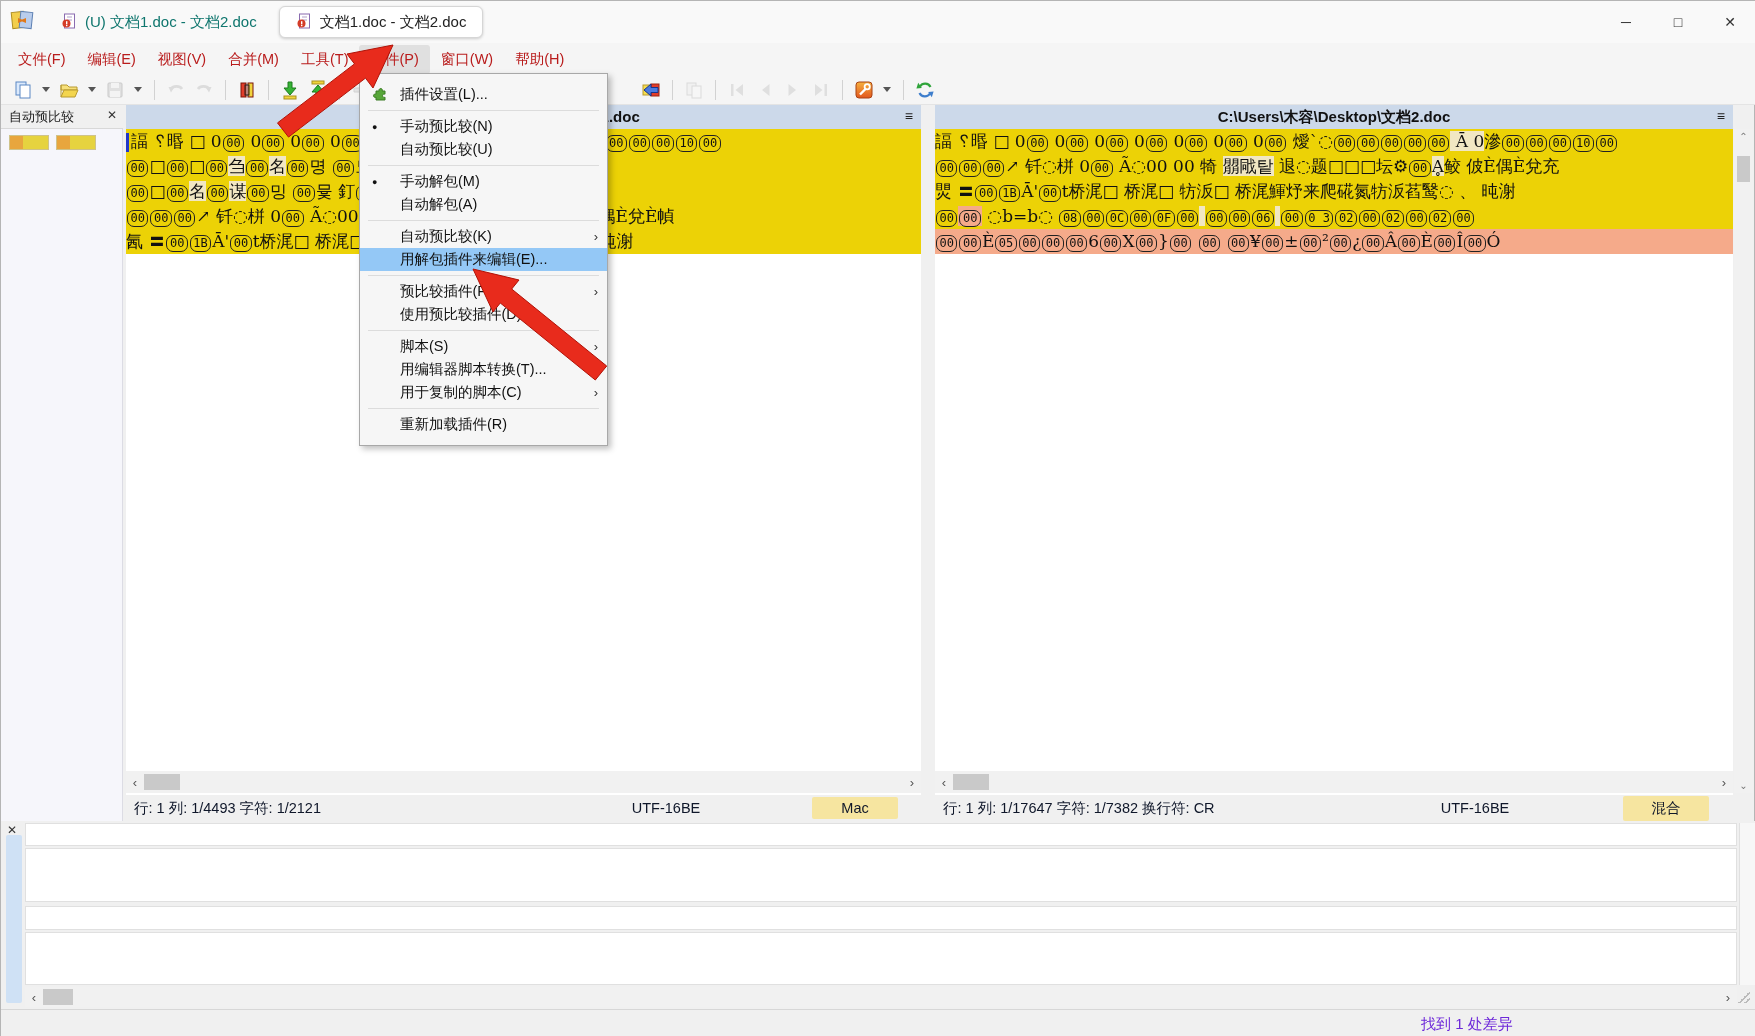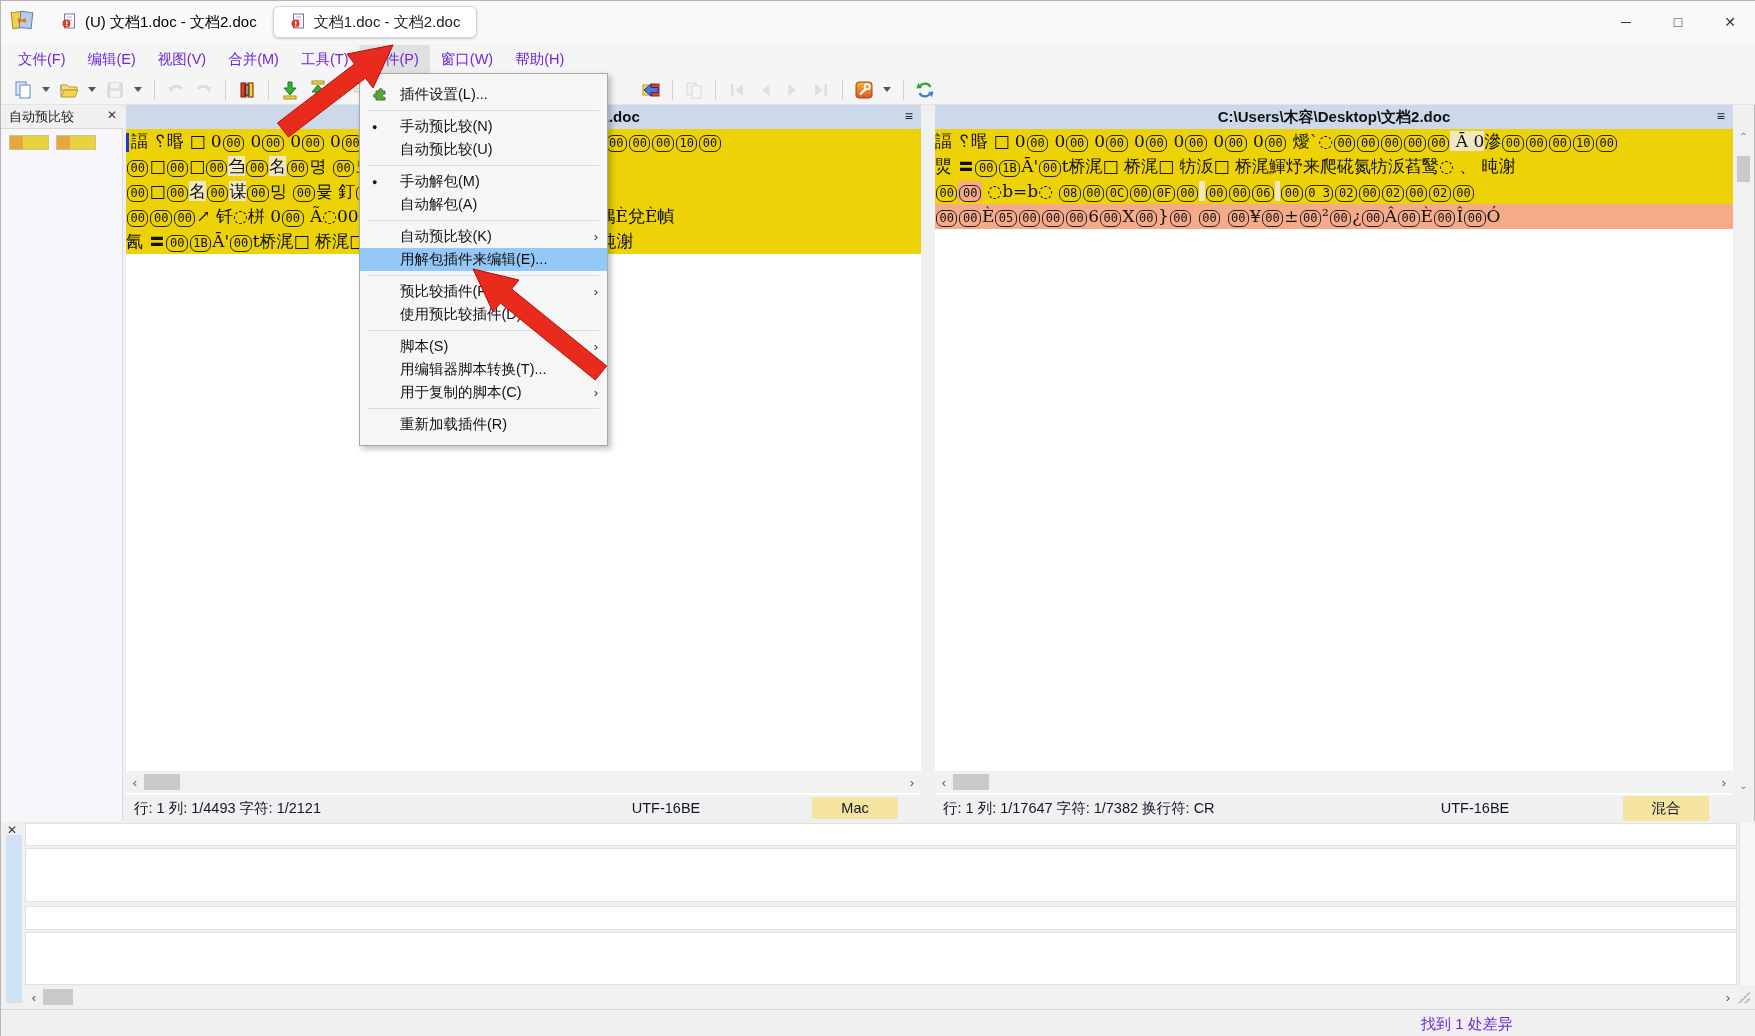--- a/index.html
+++ b/index.html
@@ -8,26 +8,26 @@
     --ui:#f0f0f0; --trk:#f1f1f1; --thumb:#c9c9c9; --dim:#c4c4c4;
   }
   *{box-sizing:border-box;margin:0;padding:0}
   html,body{width:1755px;height:1036px;overflow:hidden;font-family:"Liberation Sans",sans-serif}
   .win{position:absolute;inset:0;background:var(--ui);border:1px solid #b5b5b5}
   
   .titlebar{position:absolute;left:0;top:0;width:1755px;height:42px;background:#f9f9f9;display:flex;align-items:center}
   .appicon{margin:0 10px 0 8px}
   .tab{display:flex;align-items:center;gap:8px;height:32px;padding:0 16px;font-size:15px;color:#222;border-radius:6px}
   .tab.active{background:#fff;border:1px solid #d6d6d6;box-shadow:0 1px 3px rgba(0,0,0,.18)}
-  .tab.inactive{color:#000000}
+  .tab.inactive{color:#0f766e}
   .wincontrols{position:absolute;right:0;top:0;height:42px;display:flex}
   .wbtn{width:52px;height:42px;display:flex;align-items:center;justify-content:center;font-size:14px;color:#333}
   
   .menubar{position:absolute;left:0;top:42px;width:1755px;height:32px;display:flex;align-items:center;background:#f5f5f5;padding-left:6px}
-  .mitem{padding:5px 11px;font-size:14.5px;color:#6d28d9;border-radius:3px}
+  .mitem{padding:5px 11px;font-size:14.5px;color:#b91c1c;border-radius:3px}
   .mitem.active{background:#e0e0e0}
   
   .toolbar{position:absolute;left:0;top:74px;width:1755px;height:30px;background:#f5f5f5;display:flex;align-items:center;gap:4px;padding-left:10px;border-bottom:1px solid #e4e4e4}
   .ticon{width:24px;height:24px;display:flex;align-items:center;justify-content:center}
   .ticon.dis{filter:grayscale(1) opacity(.45)}
   .caret{width:0;height:0;border-left:4px solid transparent;border-right:4px solid transparent;border-top:5px solid #555;margin:0 3px}
   .tsep{width:1px;height:20px;background:#d2d2d2;margin:0 5px}
   .tspacer{width:258px}
   
   .sidebar{position:absolute;left:0;top:104px;width:122px;height:716px;background:#f6f6fb;border-right:1px solid #dcdce4}
@@ -94,21 +94,21 @@
       <span><svg width="16" height="16" viewBox="0 0 16 16">
             <rect x="3.5" y="1" width="10" height="14" fill="#fff" stroke="#8a6bb0"></rect>
             <line x1="6" y1="4" x2="11" y2="4" stroke="#b0a0c8"></line>
             <line x1="6" y1="7" x2="11" y2="7" stroke="#b0a0c8"></line>
             <circle cx="5.5" cy="10.5" r="4" fill="#d43c28"></circle>
             <rect x="5" y="8.2" width="1.4" height="3.2" fill="#fff"></rect>
             <rect x="5" y="12" width="1.4" height="1.2" fill="#fff"></rect>
           </svg></span>
       <span>(U) 文档1.doc - 文档2.doc</span>
     </div>
-    <div class="tab active" style="">
+    <div class="tab active" style="margin-left:6px">
       <span><svg width="16" height="16" viewBox="0 0 16 16">
             <rect x="3.5" y="1" width="10" height="14" fill="#fff" stroke="#8a6bb0"></rect>
             <line x1="6" y1="4" x2="11" y2="4" stroke="#b0a0c8"></line>
             <line x1="6" y1="7" x2="11" y2="7" stroke="#b0a0c8"></line>
             <circle cx="5.5" cy="10.5" r="4" fill="#d43c28"></circle>
             <rect x="5" y="8.2" width="1.4" height="3.2" fill="#fff"></rect>
             <rect x="5" y="12" width="1.4" height="1.2" fill="#fff"></rect>
           </svg></span>
       <span>文档1.doc - 文档2.doc</span>
     </div>
@@ -301,20 +301,21 @@
     </div>
   </div>
 
   <div class="pane" style="left:934px;width:798px">
     <div class="pane-hdr">
       <span>C:\Users\木容\Desktop\文档2.doc</span>
       <span class="burger">≡</span>
     </div>
     <div class="lines" id="right-lines">
         <div class="cline row-y"><span class="bg-y">諨 ␦㬆 □ 0<span class="box">00</span> 0<span class="box">00</span> 0<span class="box">00</span> 0<span class="box">00</span> 0<span class="box">00</span> 0<span class="box">00</span> 0<span class="box">00</span> 燰`◌<span class="box">00</span><span class="box">00</span><span class="box">00</span><span class="box">00</span><span class="box">00</span></span><span class="bg-e"> Ā 0</span><span class="bg-y">滲<span class="box">00</span><span class="box">00</span><span class="box">00</span><span class="box">10</span><span class="box">00</span></span></div>
+        <div class="cline row-y"><span class="bg-y"><span class="box">00</span><span class="box">00</span><span class="box">00</span>↗ 钎◌栟 0<span class="box">00</span> Ã◌00  00 犄    </span><span class="bg-e">朤戙탙</span><span class="bg-y"> 退◌题□□□坛⚙<span class="box">00</span></span><span class="bg-e">Ḁ</span><span class="bg-y">鲛  佊È偶È兌充</span></div>
         <div class="cline row-y"><span class="bg-y">煛 〓<span class="box">00</span><span class="box">1B</span>Ā'<span class="box">00</span>t桥浘□ 桥浘□ 牥汳□ 桥浘鯶㶦来爬硴氮牥汳萏鹥◌ 、 旽㴬</span></div>
         <div class="cline row-y"><span class="bg-y"><span class="box">00</span></span><span class="bg-s"><span class="box">00</span></span><span class="bg-y"> ◌b=b◌ <span class="box">08</span><span class="box">00</span><span class="box">0C</span><span class="box">00</span><span class="box">0F</span><span class="box">00</span></span><span class="bg-e">  </span><span class="bg-y"><span class="box">00</span><span class="box">00</span><span class="box">06</span></span><span class="bg-e">  </span><span class="bg-y"><span class="box">00</span><span class="box">0 3</span><span class="box">02</span><span class="box">00</span><span class="box">02</span><span class="box">00</span><span class="box">02</span><span class="box">00</span></span></div>
         <div class="cline row-s"><span class="bg-s"><span class="box">00</span><span class="box">00</span>È<span class="box">05</span><span class="box">00</span><span class="box">00</span><span class="box">00</span>6<span class="box">00</span>X<span class="box">00</span>}<span class="box">00</span> <span class="box">00</span>  <span class="box">00</span>¥<span class="box">00</span>±<span class="box">00</span>²<span class="box">00</span>¿<span class="box">00</span>Â<span class="box">00</span>È<span class="box">00</span>Î<span class="box">00</span>Ó</span></div>
       </div>
     <div class="hscroll">
       <span class="sarrow">‹</span>
       <span class="sthumb"></span>
       <span class="sarrow send">›</span>
     </div>
     <div class="pstatus">

